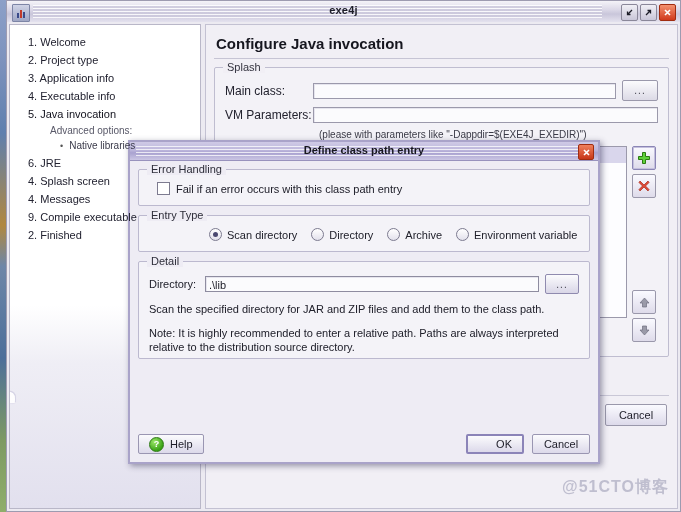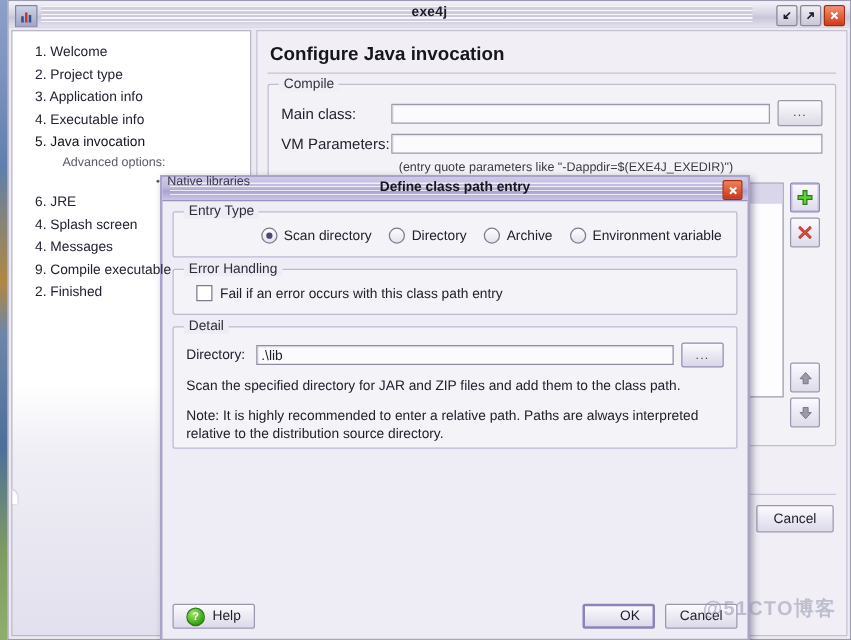--- a/index.html
+++ b/index.html
@@ -41,21 +41,21 @@
   .client{position:absolute;left:0;top:21px;right:0;bottom:0;background:#eceaf1;}
 
   
   .sidebar{position:absolute;left:2px;top:2px;width:192px;bottom:2px;
     background:linear-gradient(180deg,#ffffff 0%,#ffffff 58%,#efeef5 70%,#e2e0ee 100%);
     border:1px solid #b9b7c8;box-sizing:border-box;overflow:hidden;padding-left:10px;}
   .nav{position:relative;padding:8px 0 0 8px;z-index:2;}
   .nav-item{font-size:11px;color:#222230;line-height:16px;padding:1px 0;white-space:nowrap;}
   .nav-item.current{font-weight:normal;color:#11111c;}
   .nav-sub{font-size:10px;color:#585868;padding-left:22px;line-height:15px;}
-  .nav-bullet{font-size:10px;color:#3a3a4a;padding-left:32px;line-height:15px;text-align:right;}
+  .nav-bullet{font-size:10px;color:#3a3a4a;padding-left:32px;line-height:15px;}
   .nav-bullet:before{content:"\2022";color:#555;margin-right:6px;font-size:9px;}
   .logo-wm{position:absolute;left:6px;bottom:-6px;z-index:1;
     font-size:52px;font-weight:bold;color:#ffffff;
     text-shadow:0 0 2px #c9c6dd, 1px 1px 0 #d9d7e8;
     transform:rotate(-90deg);transform-origin:left bottom;
     letter-spacing:-1px;opacity:.95;white-space:nowrap;}
 
   
   .content{position:absolute;left:198px;top:2px;right:2px;bottom:2px;
     background:#f1eff5;border:1px solid #c3c1d2;box-sizing:border-box;}
@@ -105,21 +105,21 @@
   .btn.w70{width:70px;}
   .btn.w62{width:62px;}
 
   
   .helpicon{width:13px;height:13px;border-radius:50%;
     background:radial-gradient(circle at 35% 30%,#9de86a,#3aa216 70%);
     border:1px solid #2c7a12;color:#fff;font-size:9px;font-weight:bold;
     display:flex;align-items:center;justify-content:center;line-height:1;}
 
   
-  .dialog{position:absolute;left:128px;top:140px;width:472px;height:373px;
+  .dialog{position:absolute;left:128px;top:140px;width:472px;height:324px;
     border:2px solid #a9a3c9;background:#eeecf4;box-sizing:border-box;
     box-shadow:2px 2px 6px rgba(40,35,70,.45);}
   .dlg-title{position:relative;height:18px;
     background:linear-gradient(180deg,#cfcae6 0%,#bdb7dc 45%,#a9a2d0 60%,#cbc6e4 100%);
     border-bottom:1px solid #9892bd;}
   .dlg-title .tb-lines{position:absolute;left:6px;right:6px;top:4px;height:11px;
     background:repeating-linear-gradient(180deg,rgba(255,255,255,.75) 0px,rgba(255,255,255,.75) 1px,rgba(255,255,255,0) 1px,rgba(255,255,255,0) 3px);}
   .dlg-title-text{position:absolute;left:0;right:0;top:2px;text-align:center;
     font-size:11px;font-weight:bold;color:#16161f;}
   .dlg-close{position:absolute;right:4px;top:2px;width:14px;height:14px;border-radius:2px;
@@ -223,34 +223,34 @@
           <div class="nav-item"><span>2. Finished</span></div>
         </div>
         <div class="logo-wm">exe4j</div>
       </div>
 
       <div class="content">
         <div class="page-title">Configure Java invocation</div>
         <div class="title-rule"></div>
 
         <div class="group">
-          <div class="legend">Compile</div>
+          <div class="legend">Splash</div>
 
           <div class="row">
             <div class="lbl">Main class:</div>
             <div class="tfield"></div>
             <div class="browse">...</div>
           </div>
 
           <div class="row">
             <div class="lbl">VM Parameters:</div>
             <div class="tfield"></div>
           </div>
 
-          <div class="hint">(entry quote parameters like "-Dappdir=$(EXE4J_EXEDIR)")</div>
+          <div class="hint">(please with parameters like "-Dappdir=$(EXE4J_EXEDIR)")</div>
 
           <div class="cplist">
             <div class="cpbox">
               <div class="cprow-sel"></div>
             </div>
             <div class="cptools">
               <div class="tool active">
                 <svg width="14" height="14" viewBox="0 0 14 14">
                   <path d="M5.5 1.5h3v4h4v3h-4v4h-3v-4h-4v-3h4z" fill="#5fd13a" stroke="#2c7a12" stroke-width="1"></path>
                 </svg>
@@ -314,20 +314,28 @@
       <div class="dlg-close">
         <svg width="9" height="9" viewBox="0 0 9 9">
             <path d="M2 2 L7 7 M7 2 L2 7" stroke="#ffffff" stroke-width="1.6" fill="none"></path>
           </svg>
       </div>
     </div>
 
     <div class="dlg-body">
 
       <div class="dgroup">
+        <div class="legend">Error Handling</div>
+        <label class="chkline">
+          <span class="chk"></span>
+          <span>Fail if an error occurs with this class path entry</span>
+        </label>
+      </div>
+
+      <div class="dgroup">
         <div class="legend">Entry Type</div>
         <div class="radios">
           <label class="radio">
             <span class="rdot on"></span>
             <span>Scan directory</span>
           </label>
           <label class="radio">
             <span class="rdot"></span>
             <span>Directory</span>
           </label>
@@ -335,28 +343,20 @@
             <span class="rdot"></span>
             <span>Archive</span>
           </label>
           <label class="radio">
             <span class="rdot"></span>
             <span>Environment variable</span>
           </label>
         </div>
       </div>
 
-      <div class="dgroup">
-        <div class="legend">Error Handling</div>
-        <label class="chkline">
-          <span class="chk"></span>
-          <span>Fail if an error occurs with this class path entry</span>
-        </label>
-      </div>
-
       <div class="dgroup" style="padding-bottom:4px;">
         <div class="legend">Detail</div>
         <div class="drow">
           <div class="dlbl">Directory:</div>
           <div class="dfield">.\lib</div>
           <div class="dbrowse">...</div>
         </div>
         <div class="desc">
           <p>Scan the specified directory for JAR and ZIP files and add them to the class path.</p>
           <p>Note: It is highly recommended to enter a relative path. Paths are always interpreted relative to the distribution source directory.</p>

